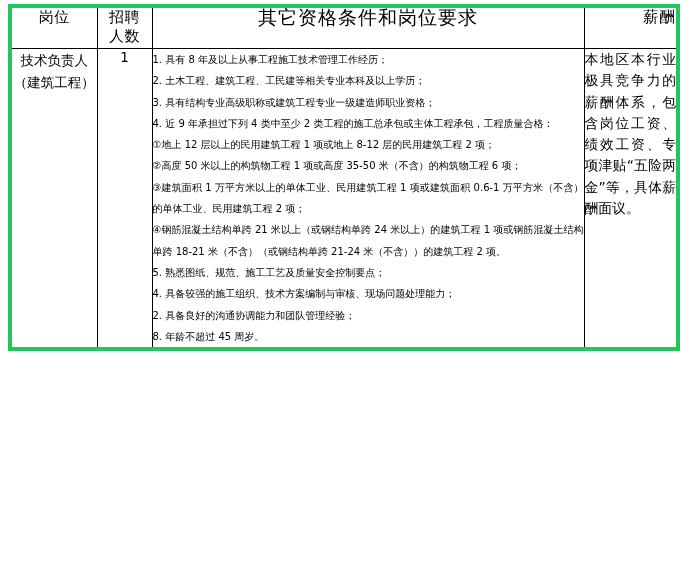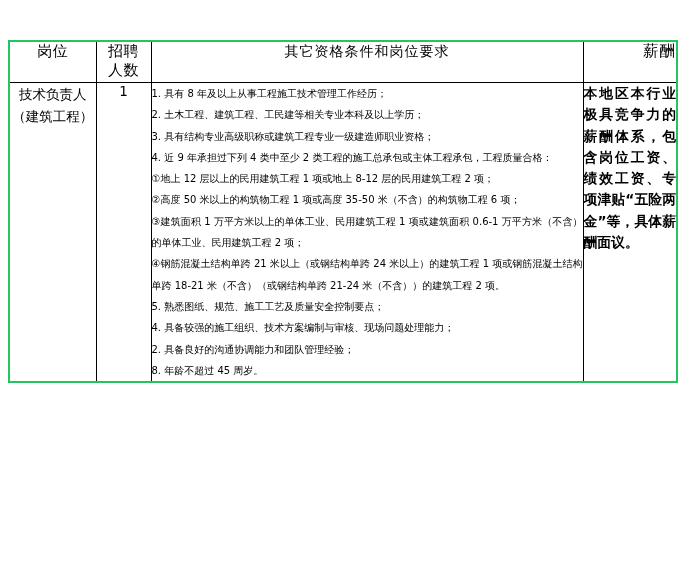--- a/index.html
+++ b/index.html
@@ -20,22 +20,21 @@
     width: 684px;
     height: 563px;
     box-sizing: border-box;
     padding: 4px 8px 6px 8px;
   }
 
   table.job-table {
     width: 668px;
     border-collapse: collapse;
     table-layout: fixed;
-    border: 2px solid #22c55e;
-    margin-top: 36px;
+    border: 4px solid #22c55e;
   }
 
   table.job-table td,
   table.job-table th {
     border: 1px solid #000000;
     padding: 0;
     vertical-align: top;
     font-weight: normal;
   }
 
@@ -53,21 +52,21 @@
     font-size: 15px;
     line-height: 19px;
     height: 40px;
     letter-spacing: 0.5px;
   }
   th.h-count {
     font-size: 15px;
     line-height: 19px;
   }
   th.h-req {
-    font-size: 14px;
+    font-size: 19px;
     letter-spacing: 1px;
   }
   th.h-salary {
     font-size: 15.5px;
     letter-spacing: 1px;
     text-align: right;
   }
 
   
   td.cell-position {
@@ -98,21 +97,20 @@
     text-align: justify;
     text-justify: inter-ideograph;
   }
 
   .req-line {
     margin: 0;
     white-space: normal;
   }
   .salary-text {
     margin: 0;
-    font-weight: bold;
   }
 </style>
 </head>
 <body>
 
 <div class="page">
 
   <table class="job-table">
     <colgroup>
       <col class="c-position">

